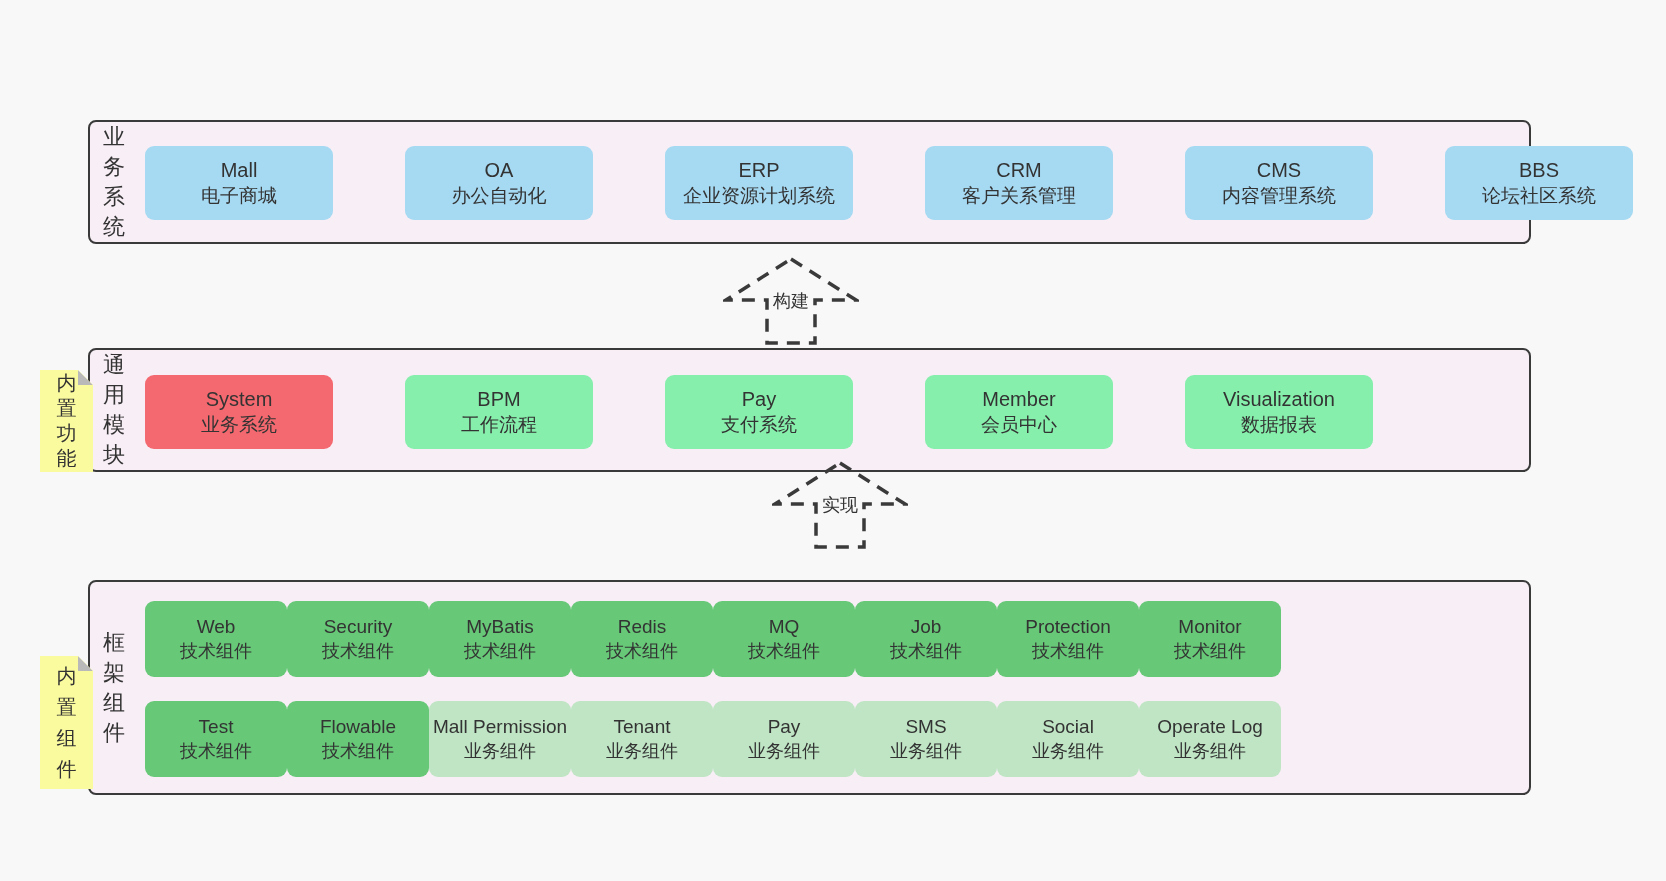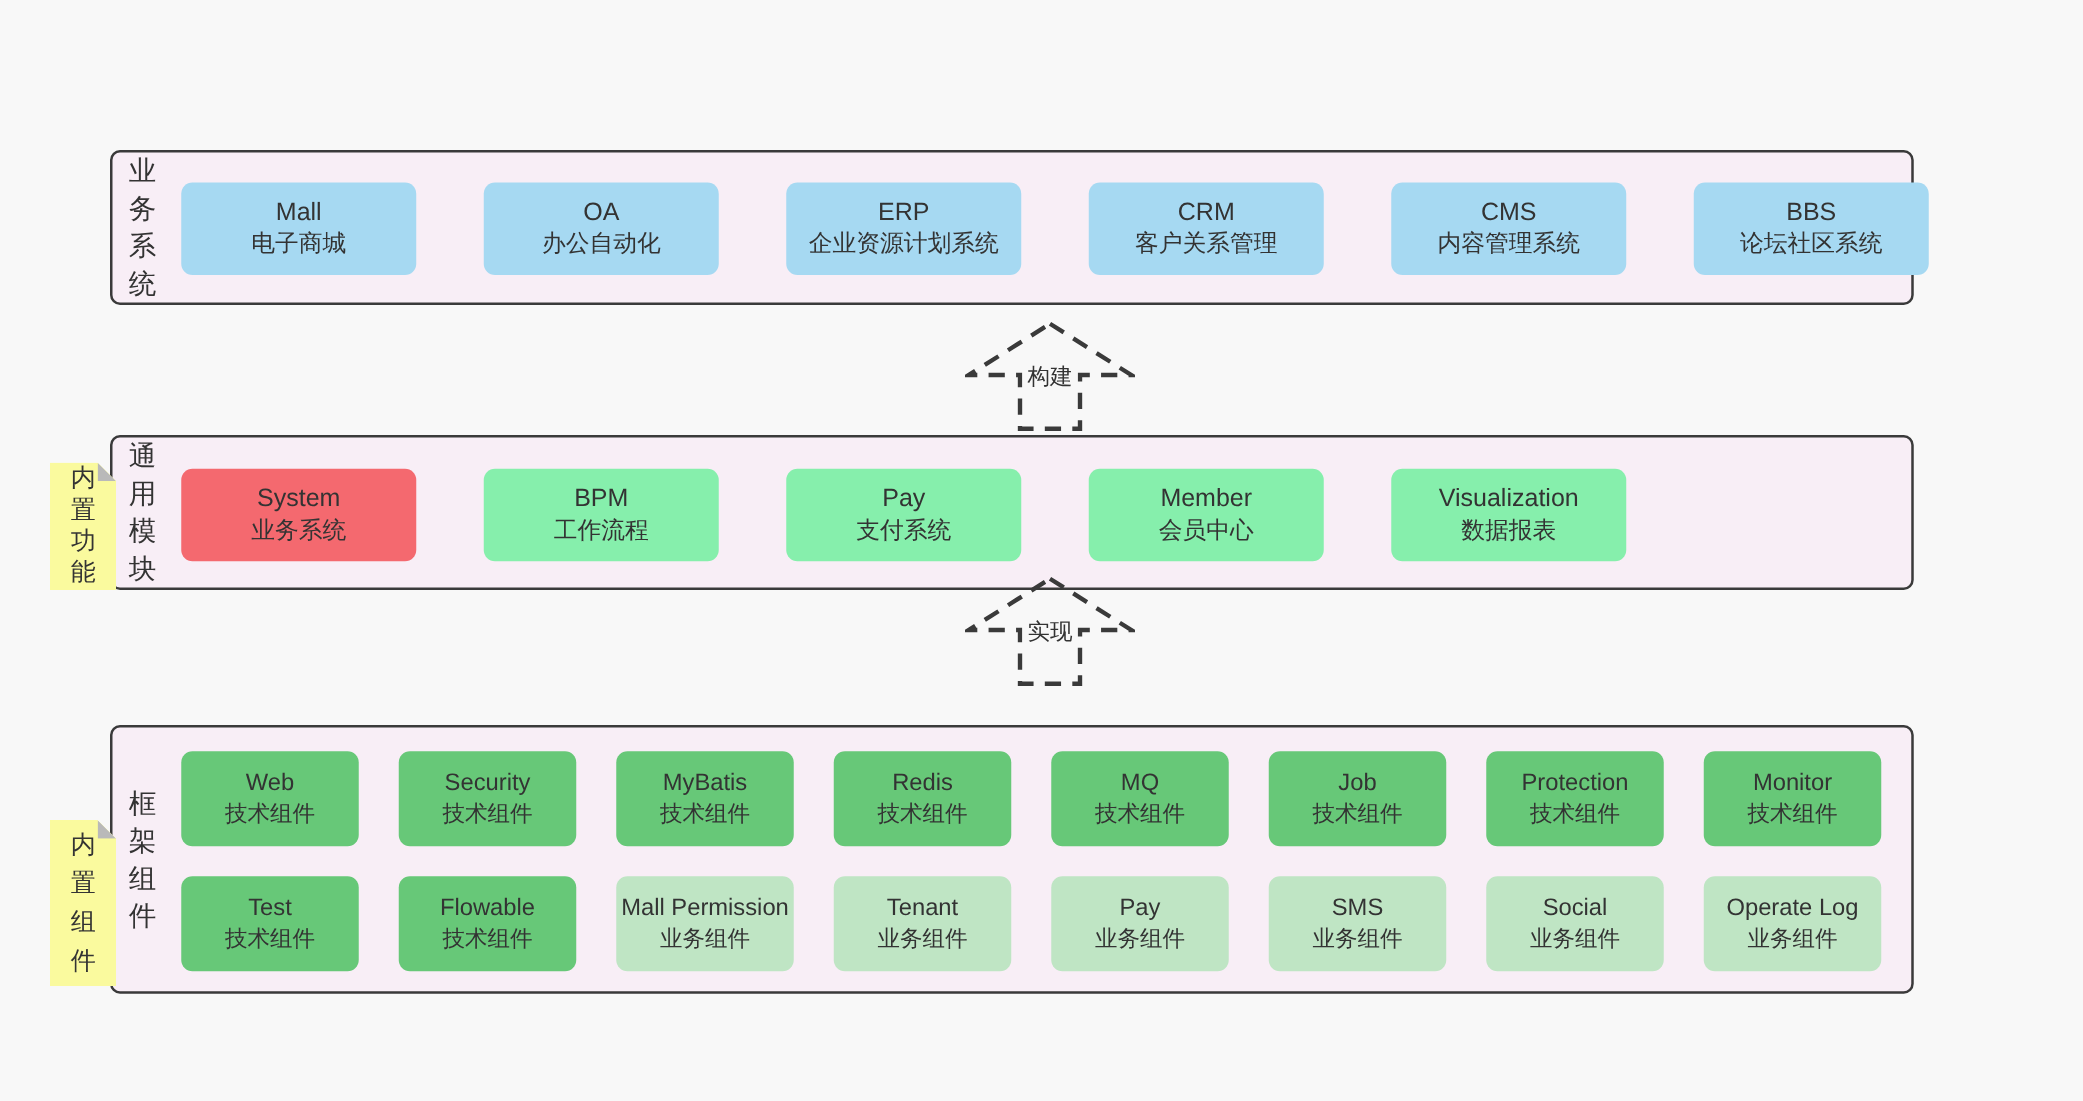--- a/index.html
+++ b/index.html
@@ -16,23 +16,23 @@
   }
   #layer-business{top:120px;height:124px;}
   #layer-modules{top:348px;height:124px;}
   #layer-framework{top:580px;height:215px;}
   .layer-label{
     position:absolute;left:11px;top:50%;transform:translateY(-50%);
     width:26px;text-align:center;word-break:break-all;
     font-size:22px;line-height:30px;color:#333;
   }
   .boxes{position:absolute;left:55px;display:flex;}
-  .row-wide{gap:54px;top:24px;}
+  .row-wide{gap:72px;top:24px;}
   #layer-modules .row-wide{top:25px;}
-  .row-narrow{gap:32px;align-items:center;}
+  .row-narrow{align-items:center;}
   .row1{top:19px;}
   .row2{top:119px;}
   .box{
     width:188px;height:74px;border-radius:9px;
     display:flex;flex-direction:column;justify-content:center;align-items:center;
     text-align:center;color:#333;flex:none;
   }
   .box .t{font-size:20px;line-height:25px;}
   .box .s{font-size:19px;line-height:25px;}
   .small{width:142px;height:76px;}
@@ -54,21 +54,21 @@
     position:absolute;top:0;right:0;width:15px;height:15px;background:#b9b9b9;
     clip-path:polygon(0 0, 100% 100%, 0 100%);
   }
   .sticky-text{
     width:22px;text-align:center;word-break:break-all;
     font-size:20px;color:#333;
   }
   #sticky-functions .sticky-text{line-height:25px;}
   #sticky-components .sticky-text{line-height:31px;}
   .arrow{position:absolute;width:136px;height:90px;}
-  #arrow-build{left:772px;top:256px;text-align:right;}
+  #arrow-build{left:723px;top:256px;text-align:right;}
   #arrow-implement{left:772px;top:460px;}
   .arrow svg{display:block;}
   .arrow-label{
     position:absolute;left:50%;top:34px;transform:translateX(-50%);
     background:#f8f8f8;padding:0 4px;font-size:18px;line-height:22px;
     white-space:nowrap;color:#333;
   }
 </style>
 </head>
 <body>

